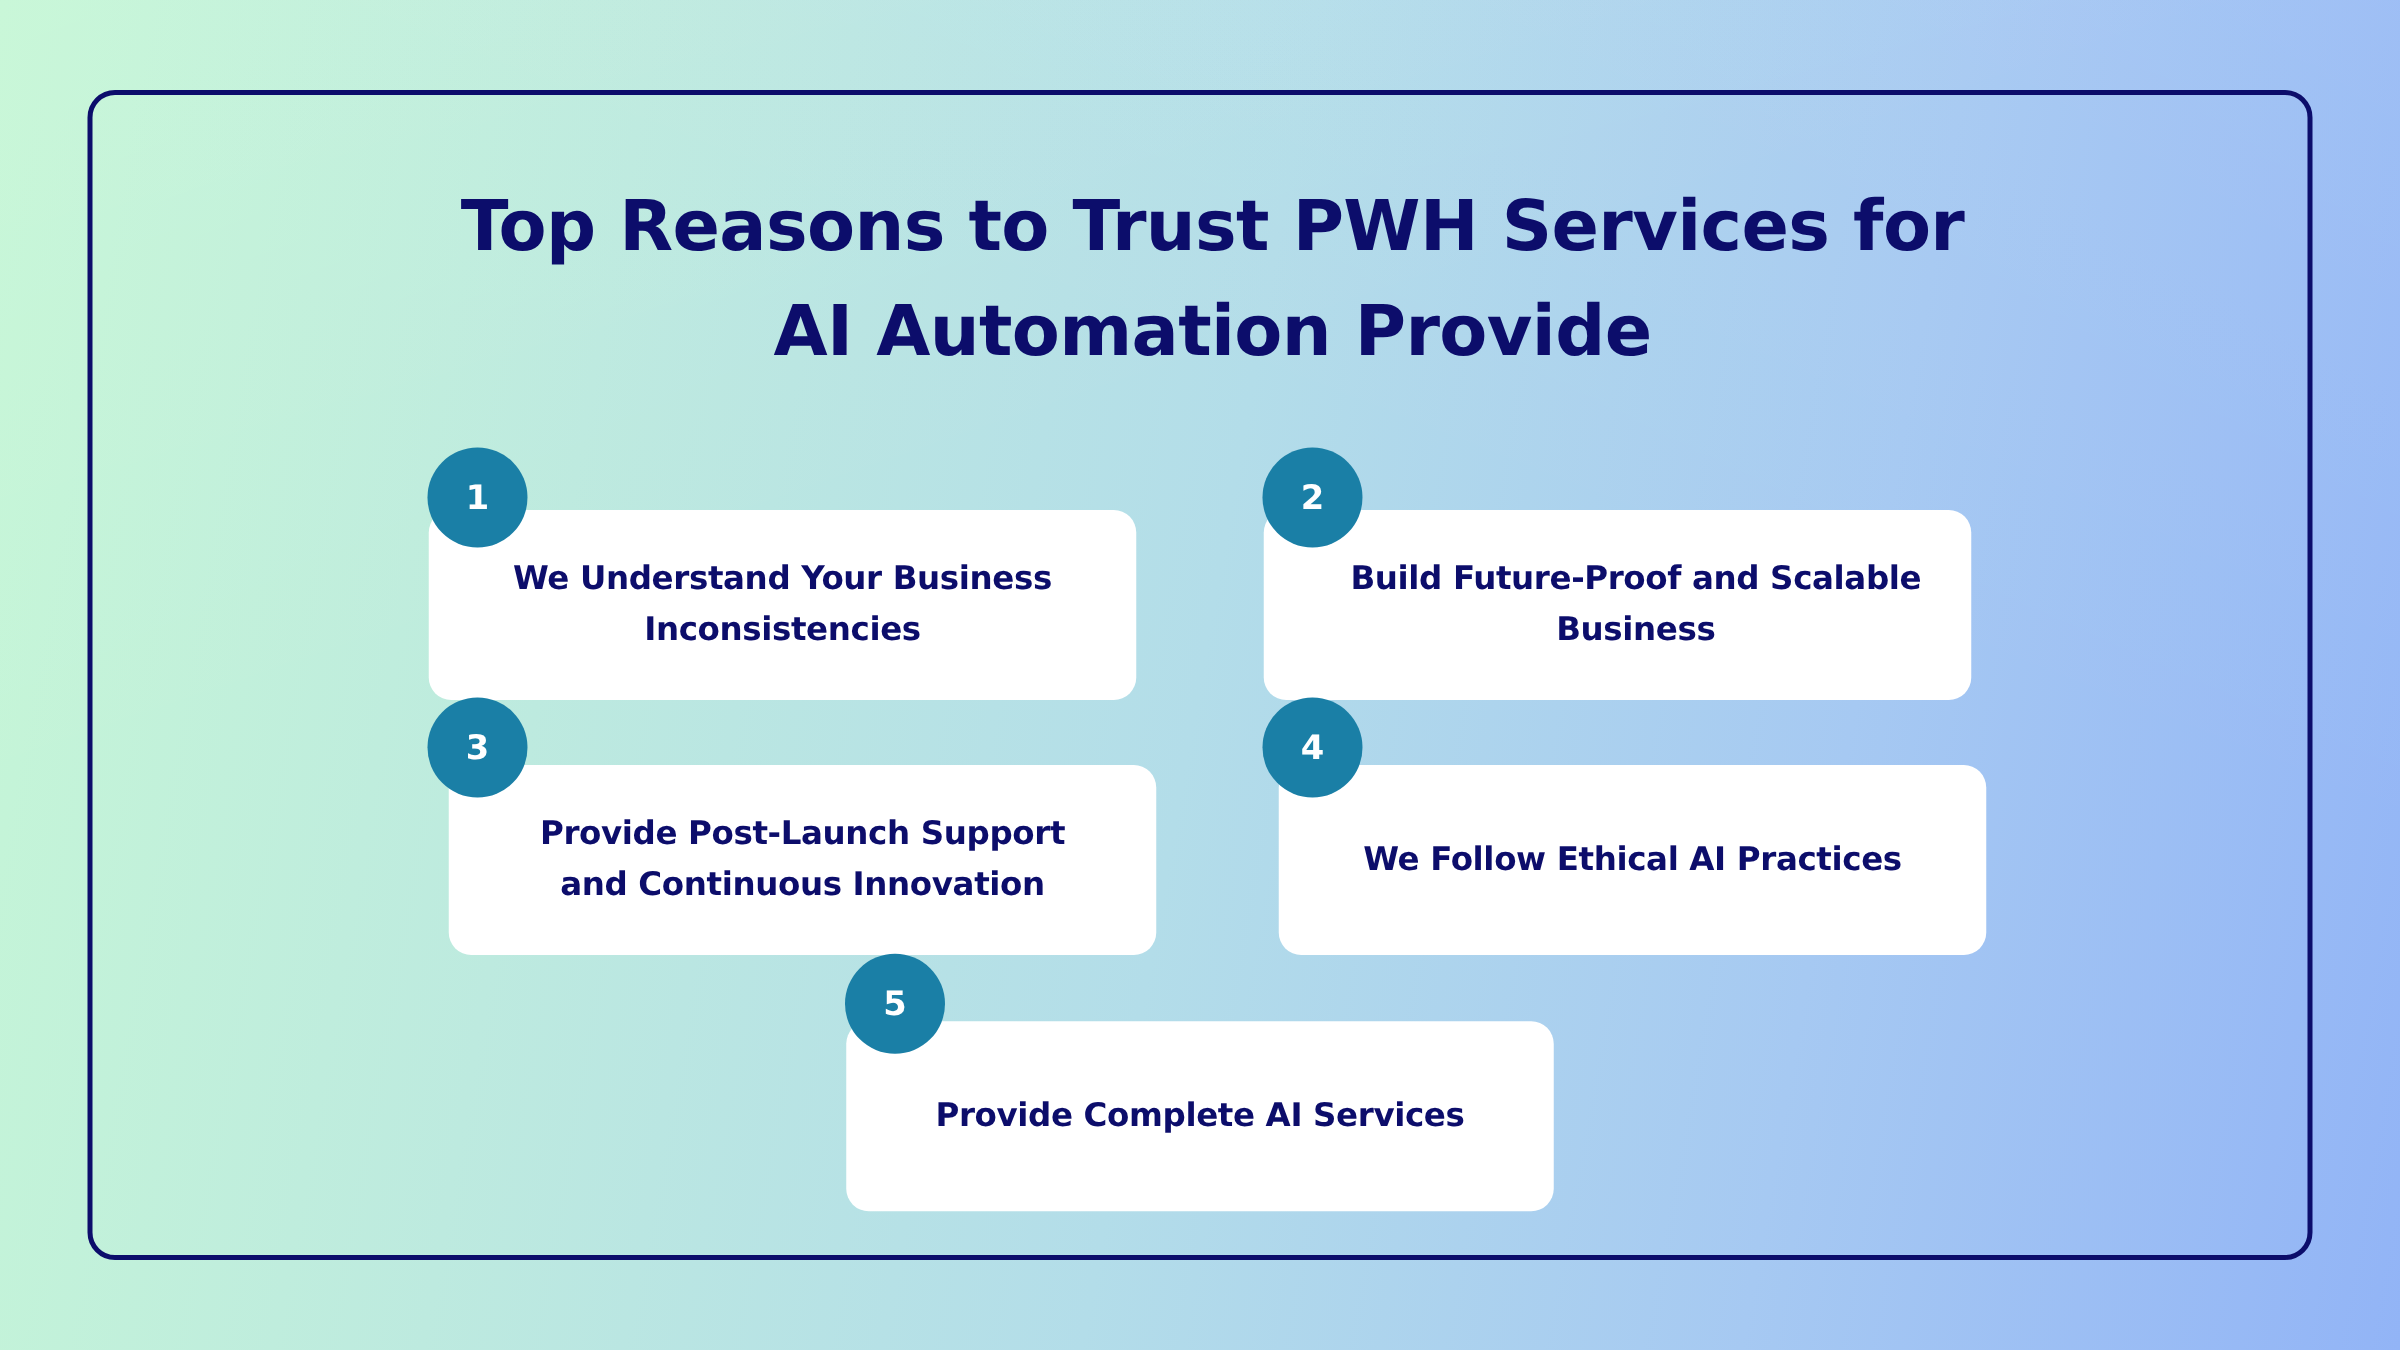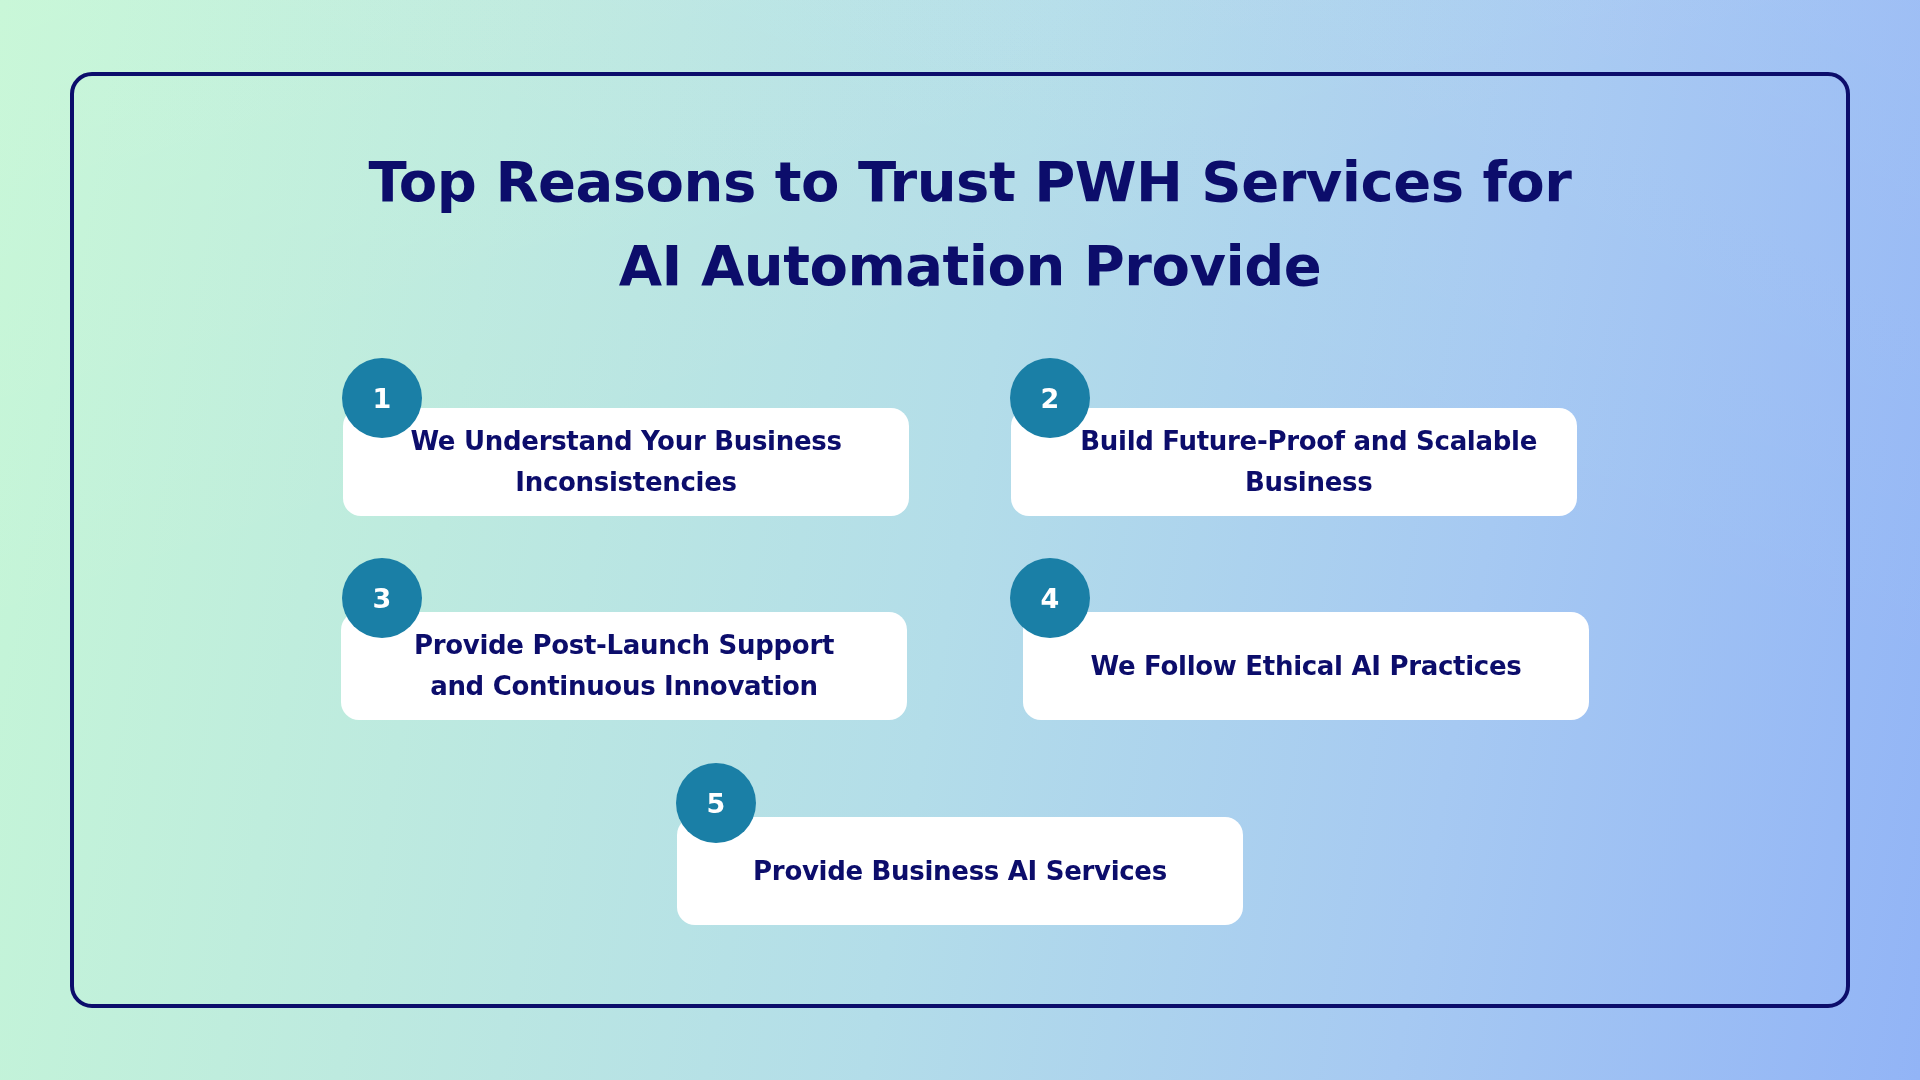--- a/index.html
+++ b/index.html
@@ -30,21 +30,21 @@
       text-align: center;
       color: #0c0d6b;
       font-weight: bold;
       font-size: 56px;
       line-height: 84px;
       letter-spacing: -0.5px;
       padding-left: 20px;
     }
     .card {
       position: absolute;
-      width: 566px; height: 108px;
+      width: 566px; height: 152px;
       background: #ffffff;
       border-radius: 18px;
       display: flex; align-items: center; justify-content: center;
       text-align: center;
       padding: 0 40px;
     }
     .card-text {
       color: #0c0d6b;
       font-weight: bold;
       font-size: 26px;
@@ -87,39 +87,39 @@
 <div class="card" style="left:1011px; top:408px;justify-content:flex-end;">
   <div class="card-text">
     <span>Build Future-Proof and Scalable</span><br>
     <span>Business</span>
   </div>
 </div>
 <div class="badge" style="left:1010px; top:358px;">
   <span>2</span>
 </div>
 
-<div class="card" style="left:341px; top:612px;">
+<div class="card" style="left:359px; top:612px;">
   <div class="card-text">
     <span>Provide Post-Launch Support</span><br>
     <span>and Continuous Innovation</span>
   </div>
 </div>
 <div class="badge" style="left:342px; top:558px;">
   <span>3</span>
 </div>
 
 <div class="card" style="left:1011px; top:612px;margin-left:12px;">
   <div class="card-text">
     <span>We Follow Ethical AI Practices</span>
   </div>
 </div>
 <div class="badge" style="left:1010px; top:558px;">
   <span>4</span>
 </div>
 
 <div class="card" style="left:677px; top:817px;">
   <div class="card-text">
-    <span>Provide Business AI Services</span>
+    <span>Provide Complete AI Services</span>
   </div>
 </div>
 <div class="badge" style="left:676px; top:763px;">
   <span>5</span>
 </div>
 
 </body></html>

